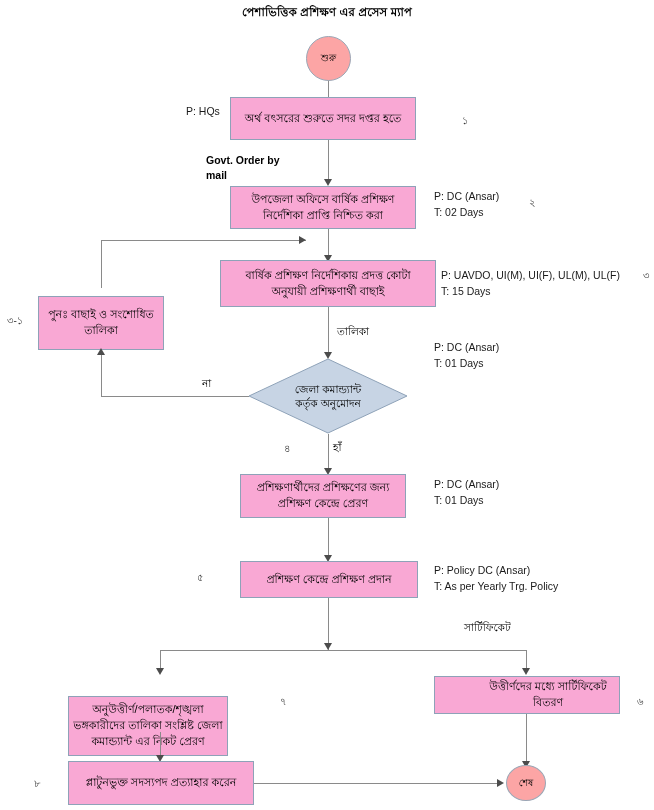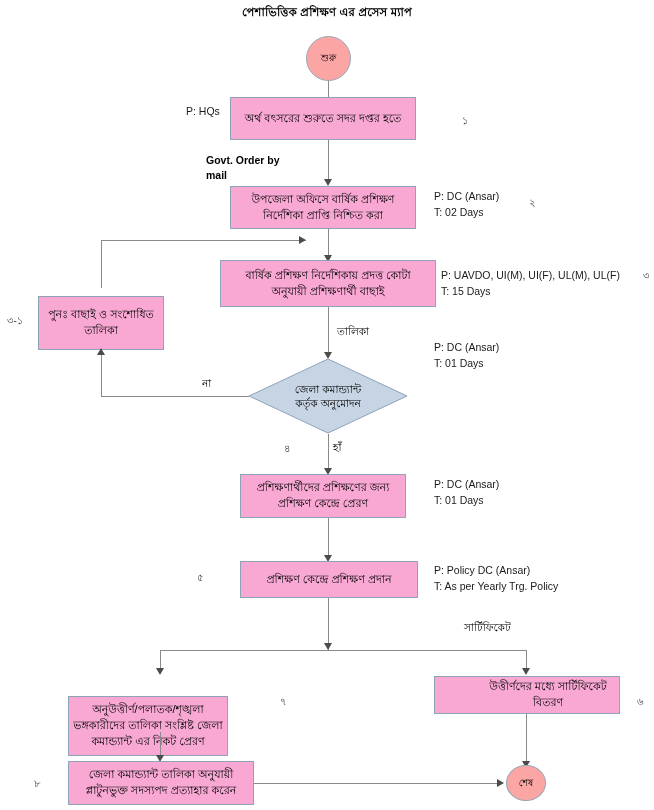--- a/index.html
+++ b/index.html
@@ -256,21 +256,20 @@
       <span>উত্তীর্ণদের মধ্যে সার্টিফিকেট বিতরণ</span>
     </div>
   </div>
   <div class="abs step-num" style="left:637px; top:694px;">৬</div>
 
   <div class="abs vline" style="left:160px; top:732px; height:26px;"></div>
   <div class="abs arrow-down" style="left:155.5px; top:755px;"></div>
 
   <div class="abs node" style="left:68px; top:761px; width:186px; height:44px;">
     <div>
-      <span>জেলা কমান্ড্যান্ট তালিকা অনুযায়ী</span>
       <span>প্লাটুনভুক্ত সদস্যপদ প্রত্যাহার করেন</span>
     </div>
   </div>
   <div class="abs step-num" style="left:34px; top:776px;">৮</div>
 
   <div class="abs vline" style="left:526px; top:714px; height:50px;"></div>
   <div class="abs arrow-down" style="left:521.5px; top:761px;"></div>
 
   <div class="abs hline" style="left:254px; top:783px; width:244px;"></div>
   <div class="abs arrow-right" style="left:497px; top:778.5px;"></div>

